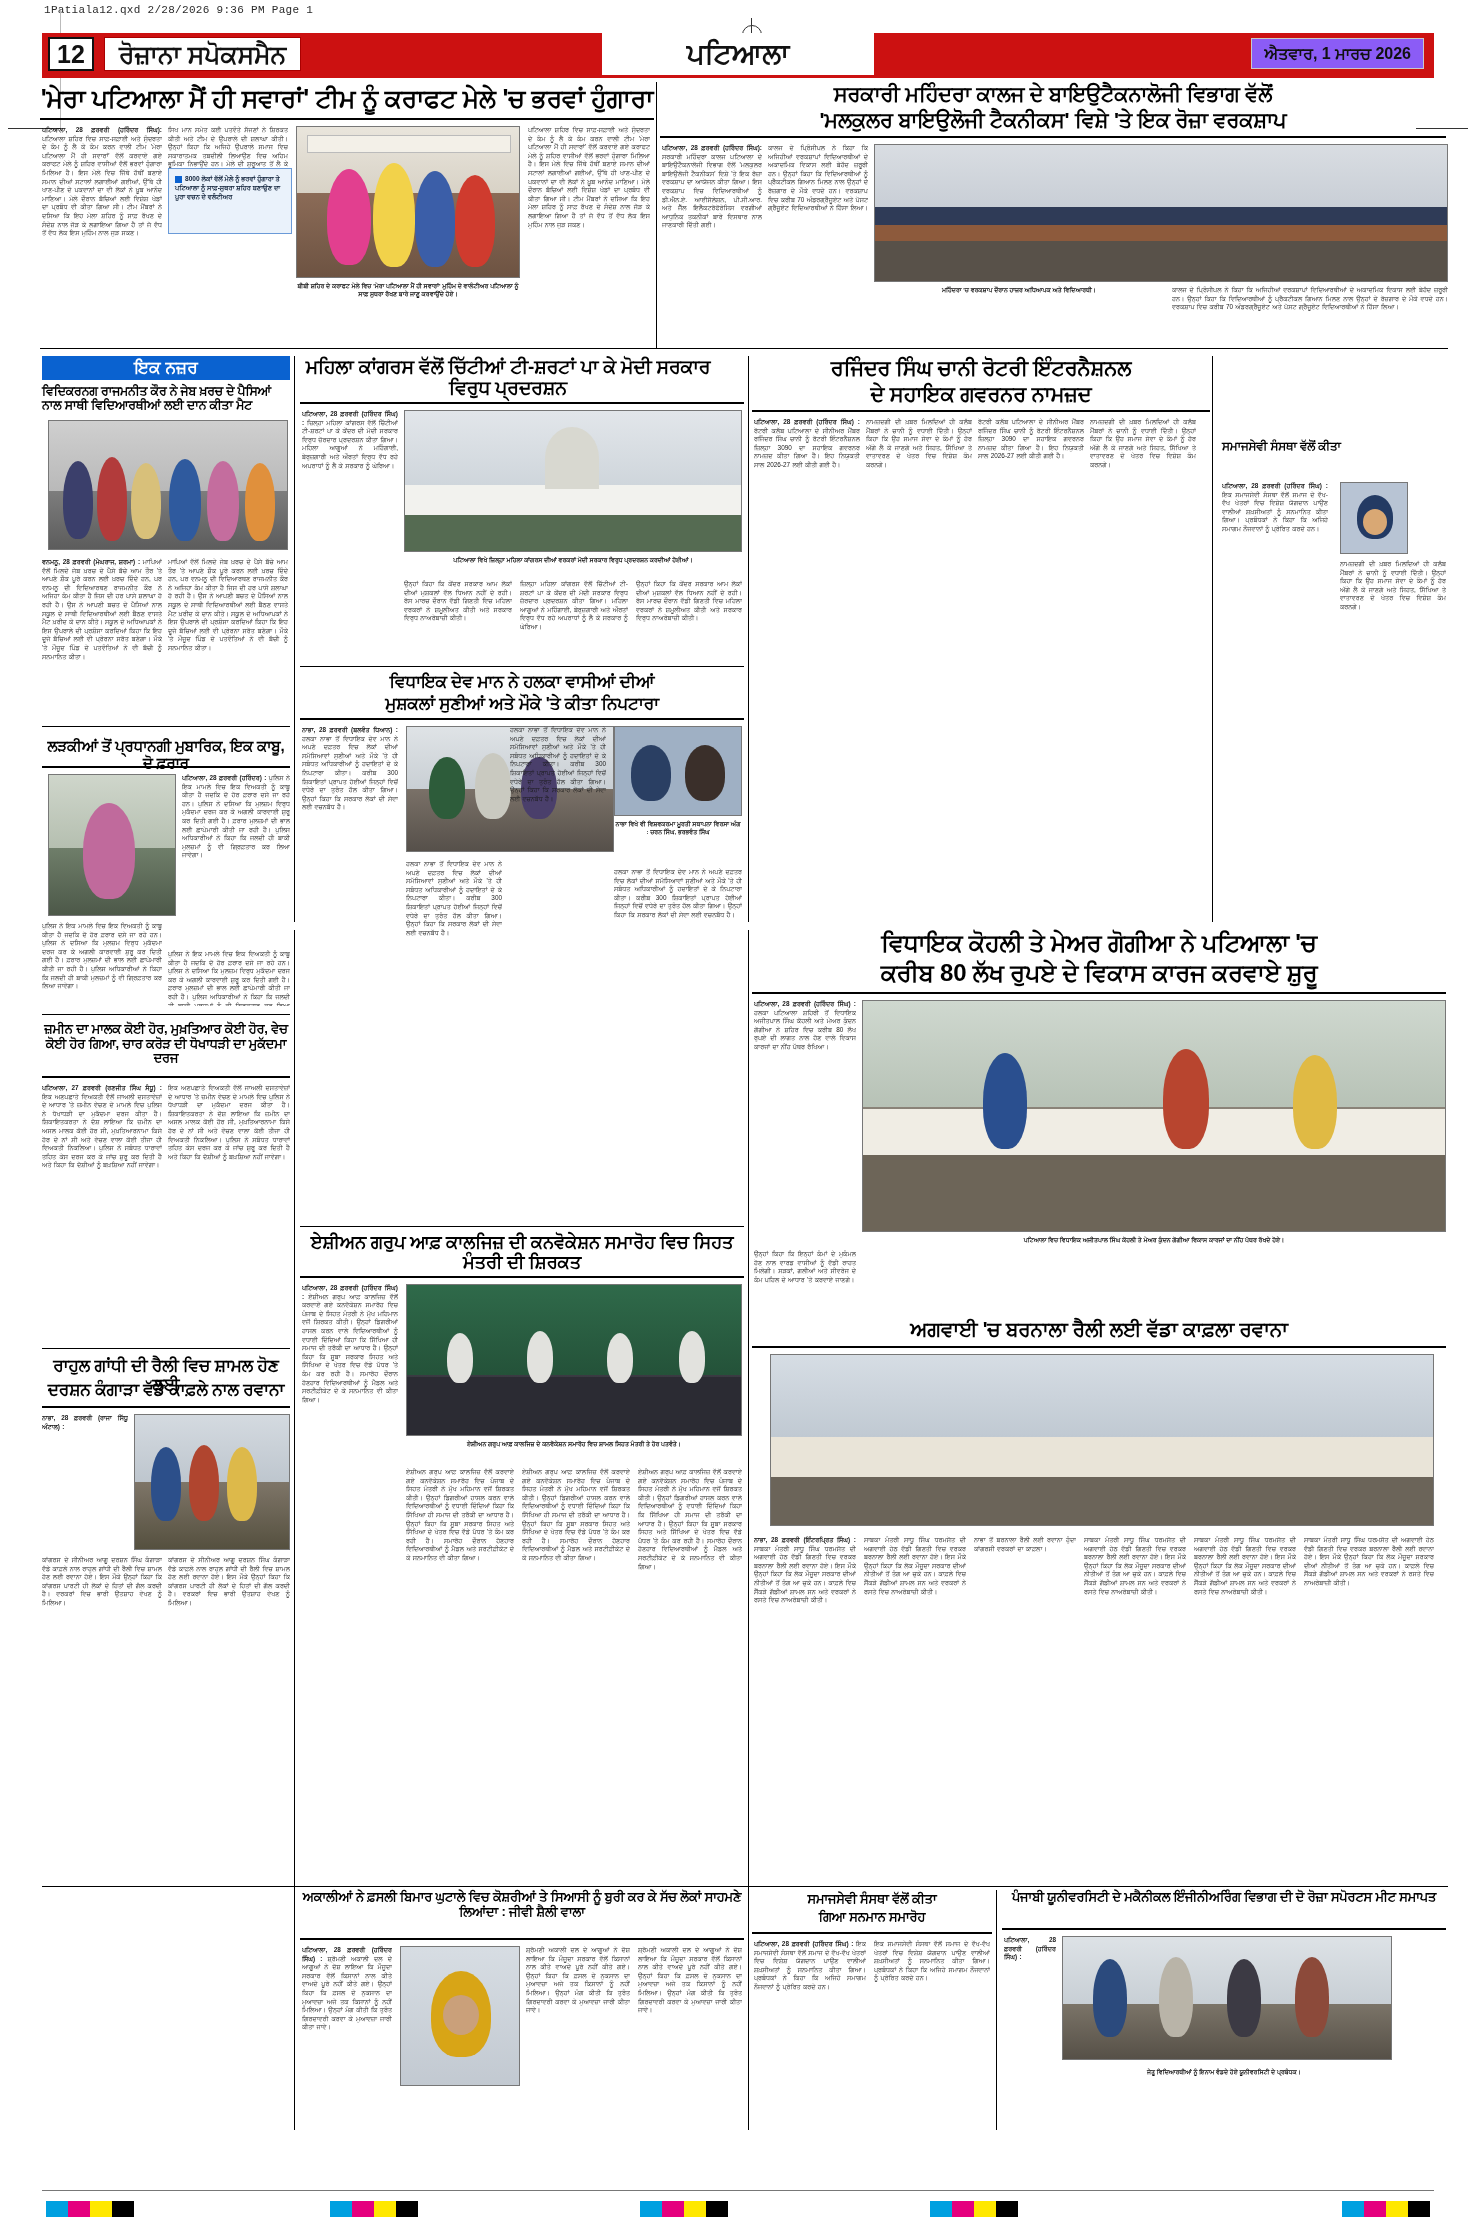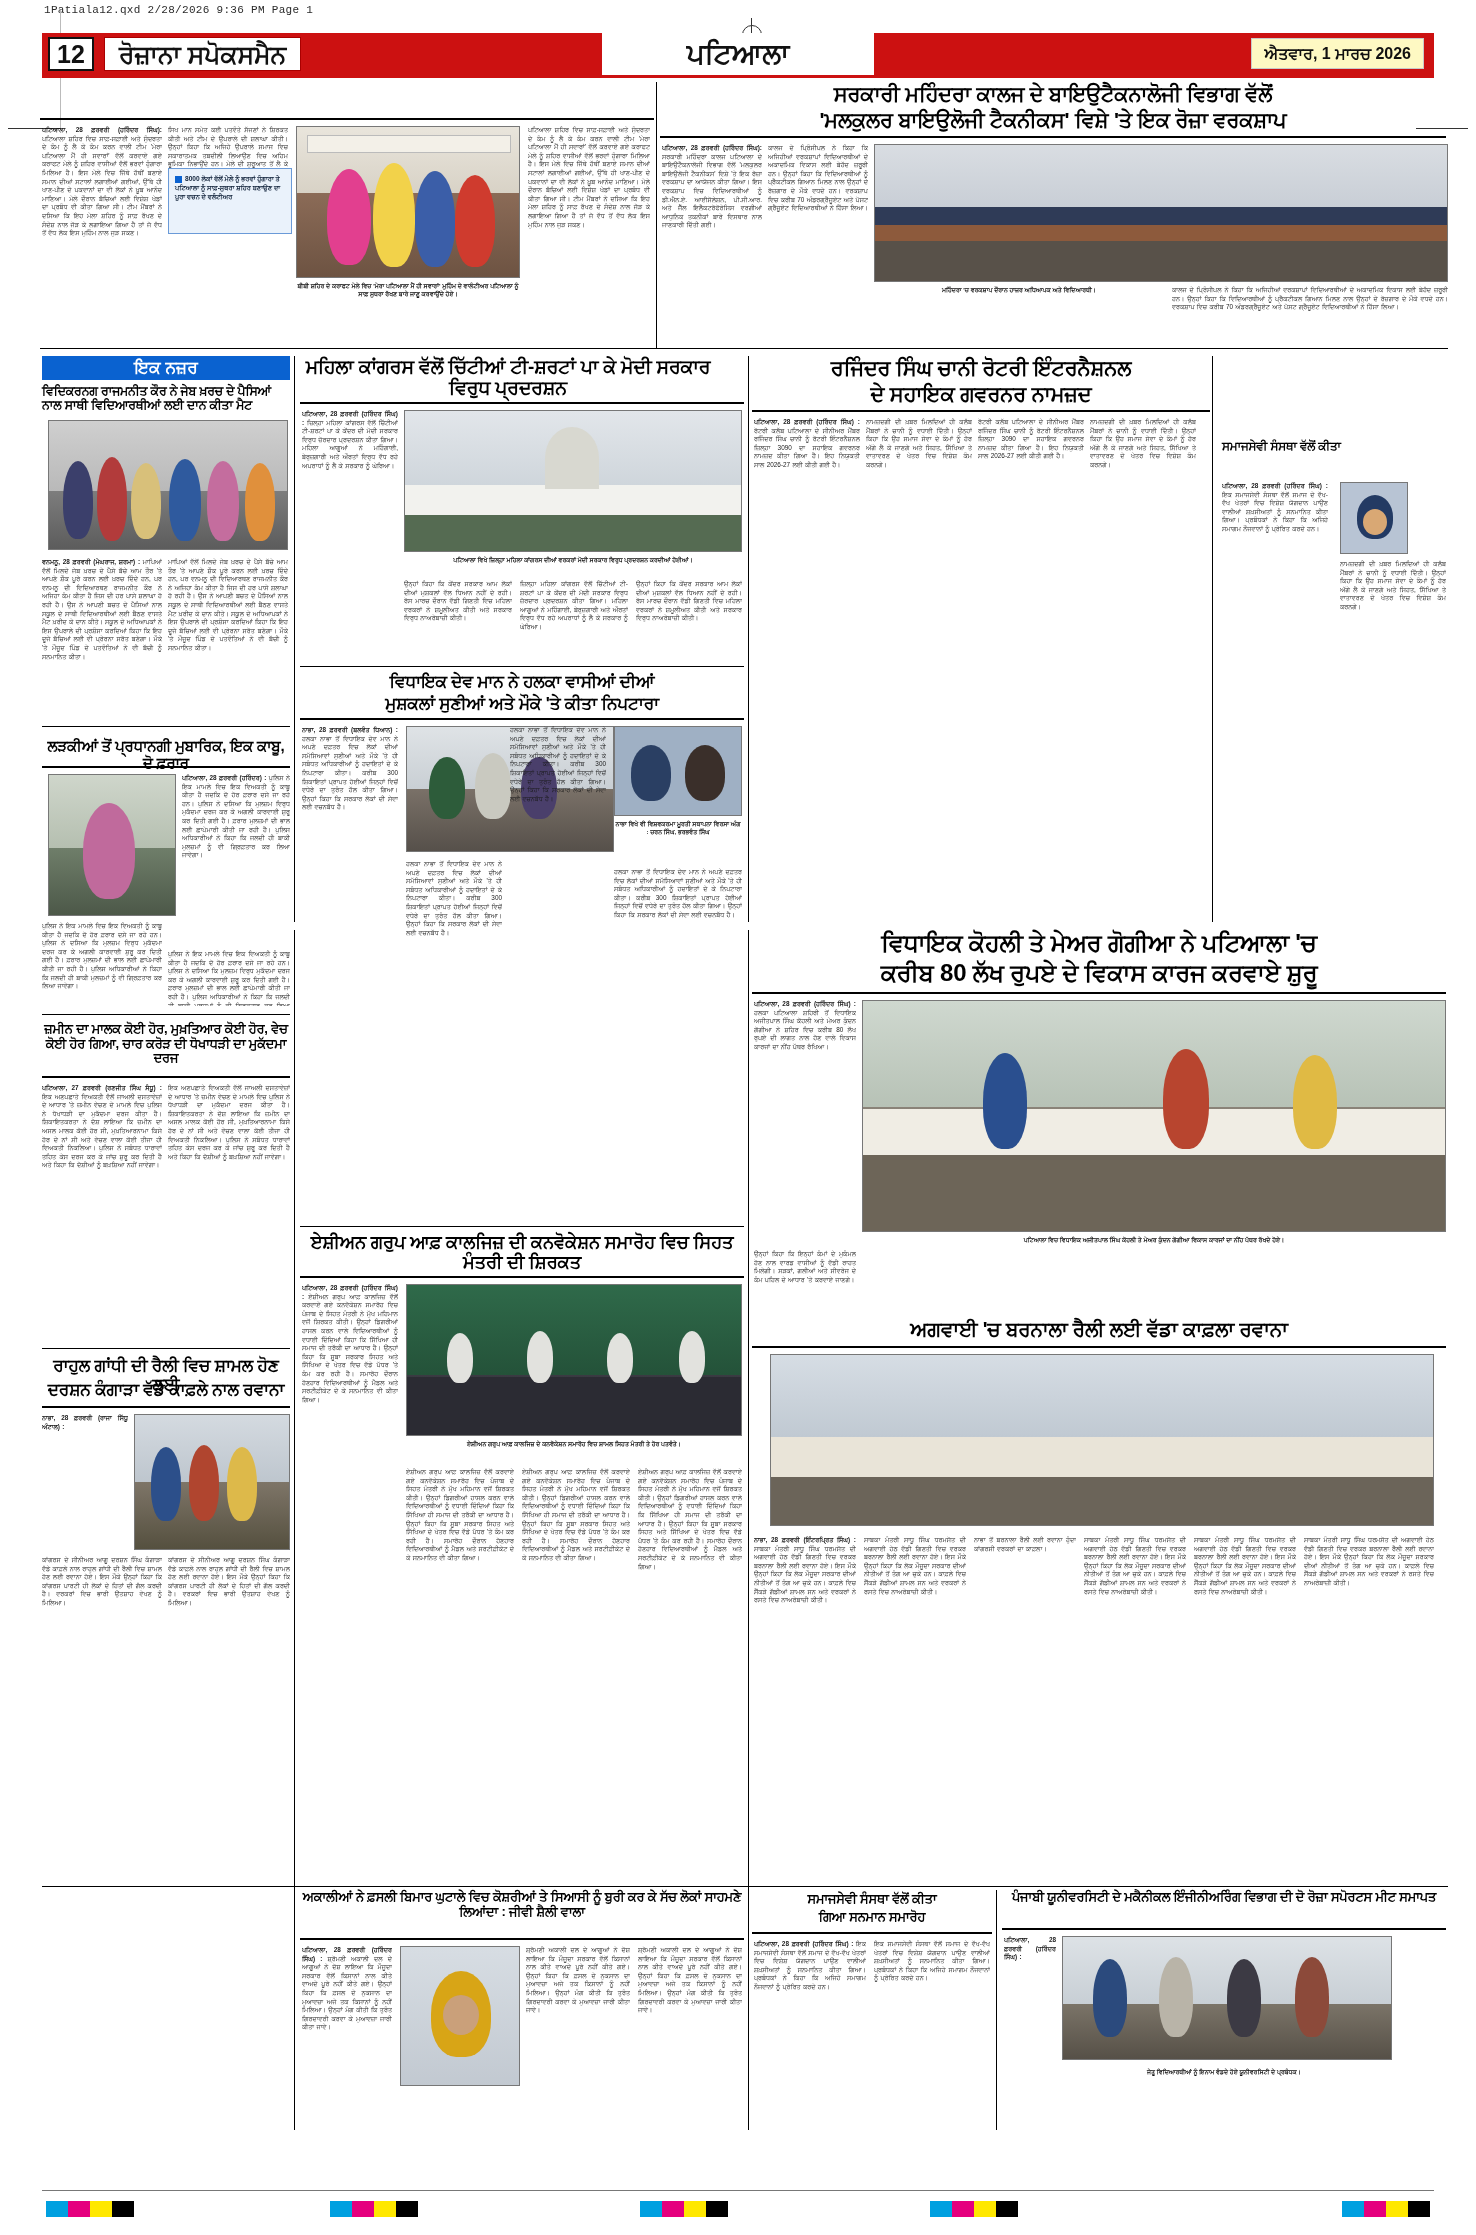--- a/index.html
+++ b/index.html
@@ -74,21 +74,21 @@
   }
   .mh-center {
     position:absolute; left:560px; top:0; width:272px; height:42px;
     background:#fff; text-align:center;
   }
   .mh-center span {
     font-size:28px; font-weight:bold; color:#111; line-height:42px;
   }
   .mh-date {
     position:absolute; right:10px; top:5px; height:31px;
-    background:#fef9c3; border:1px solid #c9c9c9; padding:0 12px;
+    background:#8b5cf6; border:1px solid #c9c9c9; padding:0 12px;
     font-size:16px; font-weight:bold; color:#111; line-height:30px;
     white-space:nowrap;
   }
   .mh-under { position:absolute; left:42px; top:75px; width:1392px; height:3px; background:#cc1111; }
 
   
   .hl {
     font-weight:bold; color:#000; text-align:center;
     line-height:1.12; letter-spacing:-0.2px;
   }
@@ -160,20 +160,21 @@
     <div class="mh-right"></div>
     <div class="mh-center">
       <span>ਪਟਿਆਲਾ</span>
     </div>
     <div class="pagenum">12</div>
     <div class="brand">ਰੋਜ਼ਾਨਾ ਸਪੋਕਸਮੈਨ</div>
     <div class="mh-date">ਐਤਵਾਰ, 1 ਮਾਰਚ 2026</div>
   </div>
   <div class="mh-under"></div>
 
+  <div class="hl" style="position:absolute;left:40px;top:84px;width:614px;font-size:25px;">'ਮੇਰਾ ਪਟਿਆਲਾ ਮੈਂ ਹੀ ਸਵਾਰਾਂ' ਟੀਮ ਨੂੰ ਕਰਾਫਟ ਮੇਲੇ 'ਚ ਭਰਵਾਂ ਹੁੰਗਾਰਾ</div>
   <div class="hr2" style="left:40px;top:118px;width:614px;"></div>
 
   <div class="body-col" style="left:42px;top:126px;width:120px;height:215px;"><b>ਪਟਿਆਲਾ, 28 ਫ਼ਰਵਰੀ (ਹਰਿੰਦਰ ਸਿੰਘ):</b> <span>ਪਟਿਆਲਾ ਸ਼ਹਿਰ ਵਿਚ ਸਾਫ਼-ਸਫ਼ਾਈ ਅਤੇ ਸੁੰਦਰਤਾ ਦੇ ਕੰਮ ਨੂੰ ਲੈ ਕੇ ਕੰਮ ਕਰਨ ਵਾਲੀ ਟੀਮ 'ਮੇਰਾ ਪਟਿਆਲਾ ਮੈਂ ਹੀ ਸਵਾਰਾਂ' ਵੱਲੋਂ ਕਰਵਾਏ ਗਏ ਕਰਾਫਟ ਮੇਲੇ ਨੂੰ ਸ਼ਹਿਰ ਵਾਸੀਆਂ ਵੱਲੋਂ ਭਰਵਾਂ ਹੁੰਗਾਰਾ ਮਿਲਿਆ ਹੈ। ਇਸ ਮੇਲੇ ਵਿਚ ਜਿੱਥੇ ਹੱਥੀਂ ਬਣਾਏ ਸਮਾਨ ਦੀਆਂ ਸਟਾਲਾਂ ਲਗਾਈਆਂ ਗਈਆਂ, ਉੱਥੇ ਹੀ ਖਾਣ-ਪੀਣ ਦੇ ਪਕਵਾਨਾਂ ਦਾ ਵੀ ਲੋਕਾਂ ਨੇ ਖ਼ੂਬ ਆਨੰਦ ਮਾਣਿਆ। ਮੇਲੇ ਦੌਰਾਨ ਬੱਚਿਆਂ ਲਈ ਵਿਸ਼ੇਸ਼ ਖੇਡਾਂ ਦਾ ਪ੍ਰਬੰਧ ਵੀ ਕੀਤਾ ਗਿਆ ਸੀ। ਟੀਮ ਮੈਂਬਰਾਂ ਨੇ ਦਸਿਆ ਕਿ ਇਹ ਮੇਲਾ ਸ਼ਹਿਰ ਨੂੰ ਸਾਫ਼ ਰੱਖਣ ਦੇ ਸੰਦੇਸ਼ ਨਾਲ ਜੋੜ ਕੇ ਲਗਾਇਆ ਗਿਆ ਹੈ ਤਾਂ ਜੋ ਵੱਧ ਤੋਂ ਵੱਧ ਲੋਕ ਇਸ ਮੁਹਿੰਮ ਨਾਲ ਜੁੜ ਸਕਣ।</span></div>
 
   <div class="body-col" style="left:168px;top:126px;width:120px;height:215px;">ਸਿਖ ਮਾਨ ਸਮੇਤ ਕਈ ਪਤਵੰਤੇ ਸੱਜਣਾਂ ਨੇ ਸ਼ਿਰਕਤ ਕੀਤੀ ਅਤੇ ਟੀਮ ਦੇ ਉਪਰਾਲੇ ਦੀ ਸ਼ਲਾਘਾ ਕੀਤੀ। ਉਨ੍ਹਾਂ ਕਿਹਾ ਕਿ ਅਜਿਹੇ ਉਪਰਾਲੇ ਸਮਾਜ ਵਿਚ ਸਕਾਰਾਤਮਕ ਤਬਦੀਲੀ ਲਿਆਉਣ ਵਿਚ ਅਹਿਮ ਭੂਮਿਕਾ ਨਿਭਾਉਂਦੇ ਹਨ। ਮੇਲੇ ਦੀ ਸ਼ੁਰੂਆਤ ਤੋਂ ਲੈ ਕੇ ਸਮਾਪਤੀ ਤਕ ਕਰੀਬ 8000 ਲੋਕਾਂ ਨੇ ਆਪਣੀ ਹਾਜ਼ਰੀ ਲਗਵਾਈ। ਪਟਿਆਲਾ ਦੇ ਖੇਤਰ ਵਿਚ ਕੁਝ ਸਟਾਲ ਅਤੇ ਪਲਾਸਟਿਕ ਦੇ ਬਦਲ ਵਜੋਂ ਕਾਗ਼ਜ਼ ਤੇ ਕਪੜੇ ਦੇ ਥੈਲਿਆਂ ਨੂੰ ਉਤਸ਼ਾਹਿਤ ਕੀਤਾ ਗਿਆ।</div>
 
   <div class="infobox" style="left:168px;top:168px;width:124px;height:66px;">
     <span class="bullet"></span><span>8000 ਲੋਕਾਂ ਵੱਲੋਂ ਮੇਲੇ ਨੂੰ ਭਰਵਾਂ ਹੁੰਗਾਰਾ ਤੇ ਪਟਿਆਲਾ ਨੂੰ ਸਾਫ਼-ਸੁਥਰਾ ਸ਼ਹਿਰ ਬਣਾਉਣ ਦਾ ਪੂਰਾ ਵਚਨ ਦੇ ਵਲੰਟੀਅਰ</span>
   </div>
 

